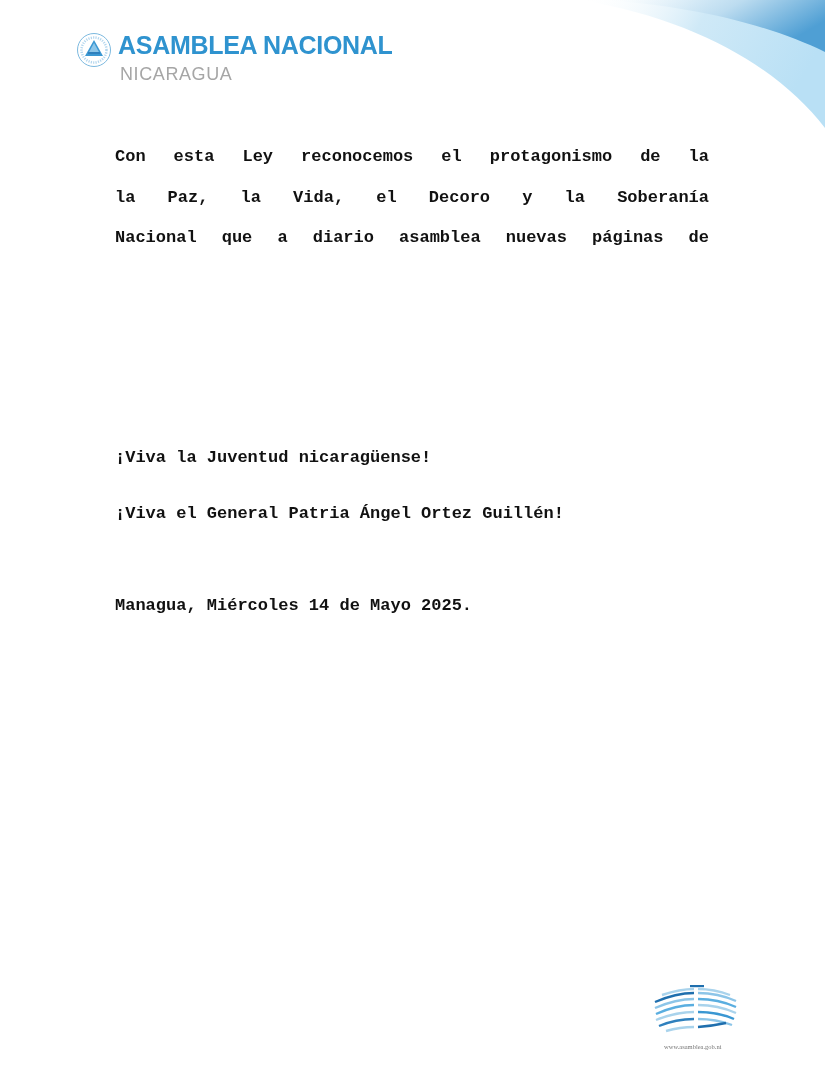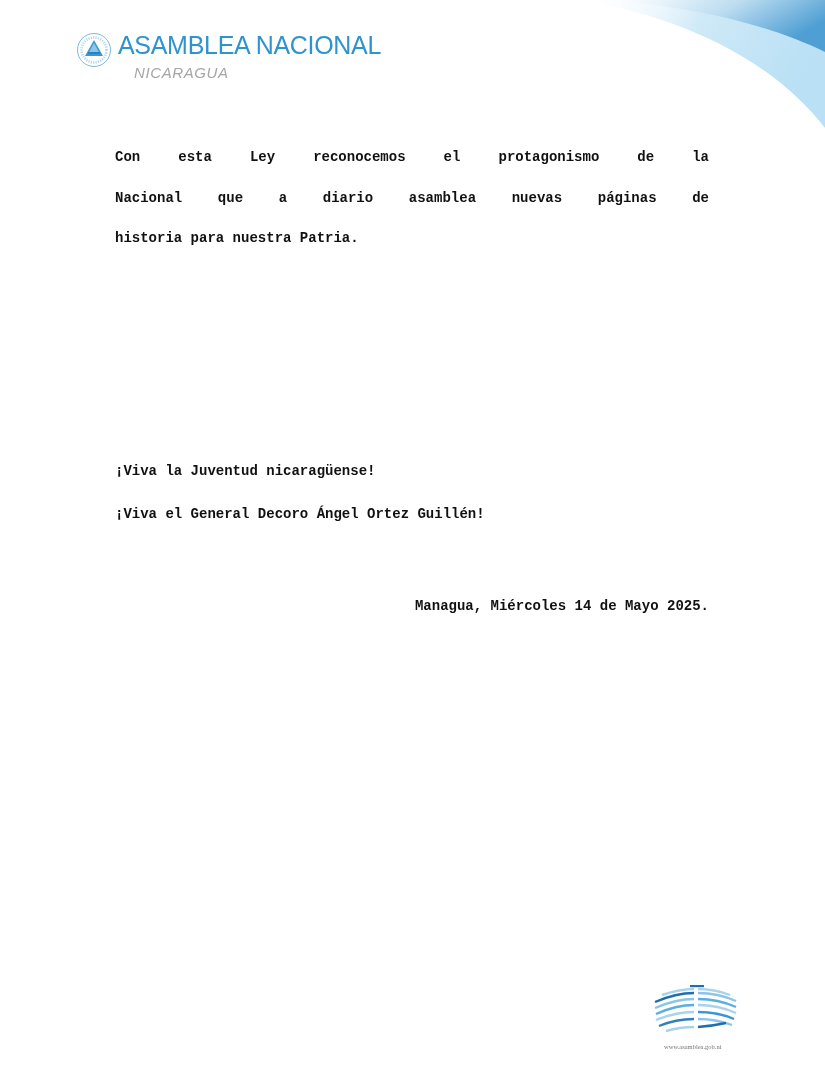--- a/index.html
+++ b/index.html
@@ -4,30 +4,30 @@
   <style>
     * { margin: 0; padding: 0; box-sizing: border-box; }
     html, body { width: 825px; height: 1068px; background: #ffffff; overflow: hidden; }
     body { position: relative; font-family: "Liberation Mono", "DejaVu Sans Mono", monospace; color: #111; }
 
     .corner-swoosh { position: absolute; top: 0; right: 0; width: 245px; height: 135px; }
 
     .header-logo { position: absolute; left: 76px; top: 31px; display: flex; align-items: flex-start; }
     .emblem { width: 36px; height: 36px; margin-top: 1px; }
     .logo-text { margin-left: 6px; }
-    .logo-title { font-family: "Liberation Sans", "DejaVu Sans", sans-serif; font-size: 25px; color: #2f93cf; letter-spacing: -0.3px; line-height: 28px; }
-    .logo-sub { font-family: "Liberation Sans", "DejaVu Sans", sans-serif; font-size: 15px; color: #a6a6a6; letter-spacing: 0.6px; margin-top: 5px; margin-left: 16px; font-style: italic; }
+    .logo-title { font-family: "Liberation Sans", "DejaVu Sans", sans-serif; font-size: 25px; color: #2f93cf; letter-spacing: -0.3px; line-height: 28px; font-weight: bold; }
+    .logo-sub { font-family: "Liberation Sans", "DejaVu Sans", sans-serif; font-size: 18px; color: #a6a6a6; letter-spacing: 0.6px; margin-top: 5px; margin-left: 2px; }
 
-    .body-text { position: absolute; left: 115px; width: 594px; font-weight: bold; font-size: 14px; letter-spacing: 0px; }
+    .body-text { position: absolute; left: 115px; width: 594px; font-weight: bold; font-size: 17px; letter-spacing: 0px; }
     .para { top: 137px; line-height: 40.5px; text-align: justify; }
     .line { display: block; text-align: justify; text-align-last: justify; white-space: nowrap; }
     .line.last { text-align-last: left; }
-    .viva1 { top: 457px; }
+    .viva1 { top: 444px; }
     .viva2 { top: 500px; }
-    .closing { top: 592px; text-align: right; }
+    .closing { top: 592px; }
     .single { line-height: 28px; white-space: nowrap; }
 
     .footer-logo { position: absolute; left: 652px; top: 983px; width: 86px; }
     .footer-url { position: absolute; left: 664px; top: 1043px; font-family: "Liberation Serif", "DejaVu Serif", serif; font-size: 6.5px; color: #777; }
   </style>
 </head>
 <body>
 
 <svg class="corner-swoosh" viewBox="0 0 245 135" preserveAspectRatio="none">
   <defs>
@@ -55,26 +55,26 @@
     <rect x="12" y="20" width="12" height="2" fill="#2f80bd"></rect>
   </svg>
   <div class="logo-text">
     <div class="logo-title">ASAMBLEA NACIONAL</div>
     <div class="logo-sub">NICARAGUA</div>
   </div>
 </div>
 
 <div class="body-text para">
   <span class="line">Con esta Ley reconocemos el protagonismo de la</span>
+  <span class="line">la Paz, la Vida, el Decoro y la Soberanía</span>
   <span class="line">Nacional que a diario asamblea nuevas páginas de</span>
-  <span class="line last">historia para nuestra Patria.</span>
 </div>
 
 <div class="body-text single viva1">¡Viva la Juventud nicaragüense!</div>
-<div class="body-text single viva2">¡Viva el General Decoro Ángel Ortez Guillén!</div>
+<div class="body-text single viva2">¡Viva el General Patria Ángel Ortez Guillén!</div>
 <div class="body-text single closing">Managua, Miércoles 14 de Mayo 2025.</div>
 
 <svg class="footer-logo" viewBox="0 0 86 56">
   <rect x="38" y="2" width="14" height="2.2" fill="#1f6fae"></rect>
   <g fill="none" stroke-width="2.4" stroke-linecap="butt">
     <path d="M10,12 Q28,6 42,6" stroke="#a9d3ec"></path>
     <path d="M46,6 Q62,6 78,12" stroke="#a9d3ec"></path>
     <path d="M3,19 Q24,10 42,10" stroke="#1f6fae"></path>
     <path d="M46,10 Q66,10 84,18" stroke="#8cc5e8"></path>
     <path d="M3,25 Q24,16 42,16" stroke="#8cc5e8"></path>

